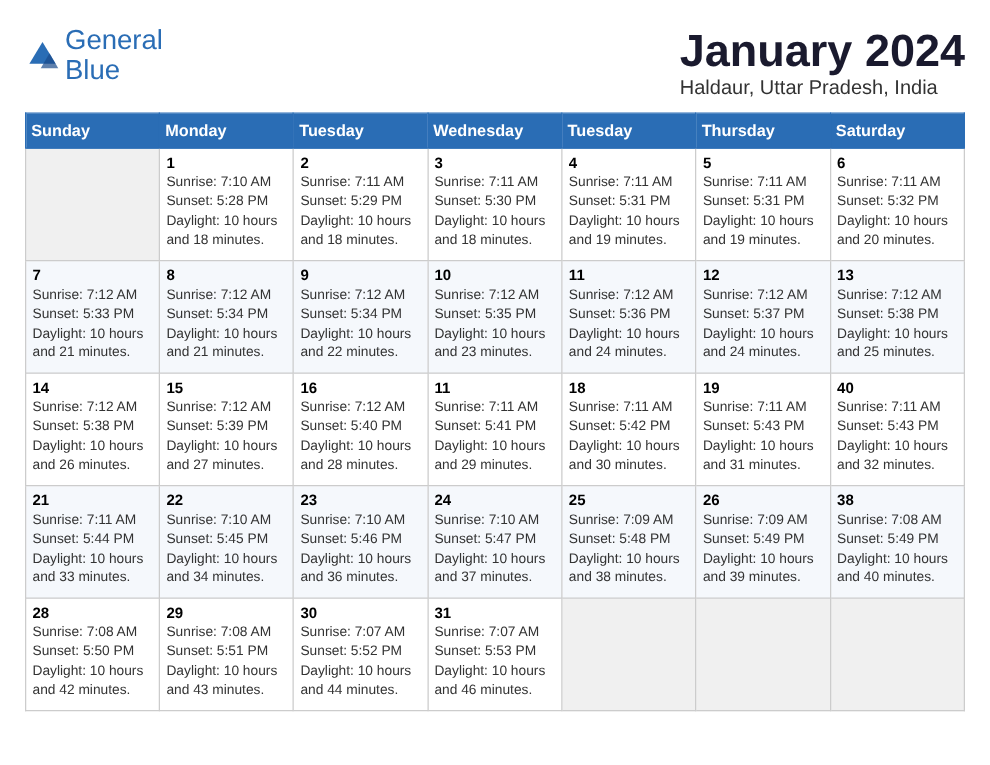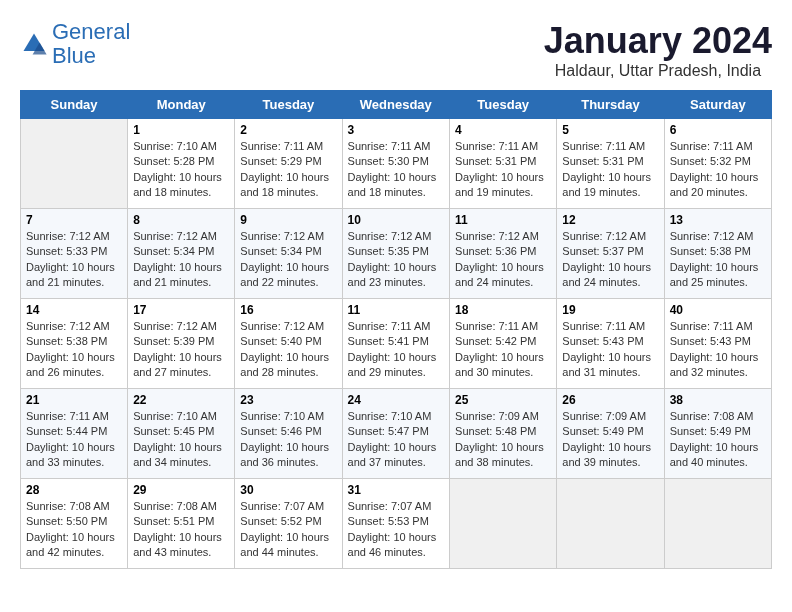--- a/index.html
+++ b/index.html
@@ -28,41 +28,41 @@
     }
     .logo-text span {
       color: #2a6db5;
     }
     .logo-icon {
       width: 28px;
       height: 28px;
       margin-right: 4px;
     }
     .title-section {
-      text-align: center;
+      text-align: left;
     }
     .calendar-title {
       font-size: 36px;
       font-weight: bold;
       color: #1a1a2e;
     }
     .calendar-subtitle {
       font-size: 16px;
       color: #333;
     }
     table {
       width: 100%;
       border-collapse: collapse;
       font-size: 11px;
     }
     thead tr th {
       background-color: #2a6db5;
       color: #fff;
       padding: 6px 4px;
-      text-align: center;
+      text-align: left;
       font-size: 13px;
       border: 1px solid #2a6db5;
     }
     tbody tr td {
       border: 1px solid #ccc;
       vertical-align: top;
       padding: 4px 5px;
       height: 90px;
       width: 108px;
     }
@@ -176,21 +176,21 @@
           <span class="day-number">13</span>
           <div class="day-info">Sunrise: 7:12 AM<br>Sunset: 5:38 PM<br>Daylight: 10 hours<br>and 25 minutes.</div>
         </td>
       </tr>
       <tr>
         <td>
           <span class="day-number">14</span>
           <div class="day-info">Sunrise: 7:12 AM<br>Sunset: 5:38 PM<br>Daylight: 10 hours<br>and 26 minutes.</div>
         </td>
         <td>
-          <span class="day-number">17</span>
+          <span class="day-number">15</span>
           <div class="day-info">Sunrise: 7:12 AM<br>Sunset: 5:39 PM<br>Daylight: 10 hours<br>and 27 minutes.</div>
         </td>
         <td>
           <span class="day-number">16</span>
           <div class="day-info">Sunrise: 7:12 AM<br>Sunset: 5:40 PM<br>Daylight: 10 hours<br>and 28 minutes.</div>
         </td>
         <td>
           <span class="day-number">11</span>
           <div class="day-info">Sunrise: 7:11 AM<br>Sunset: 5:41 PM<br>Daylight: 10 hours<br>and 29 minutes.</div>
         </td>

